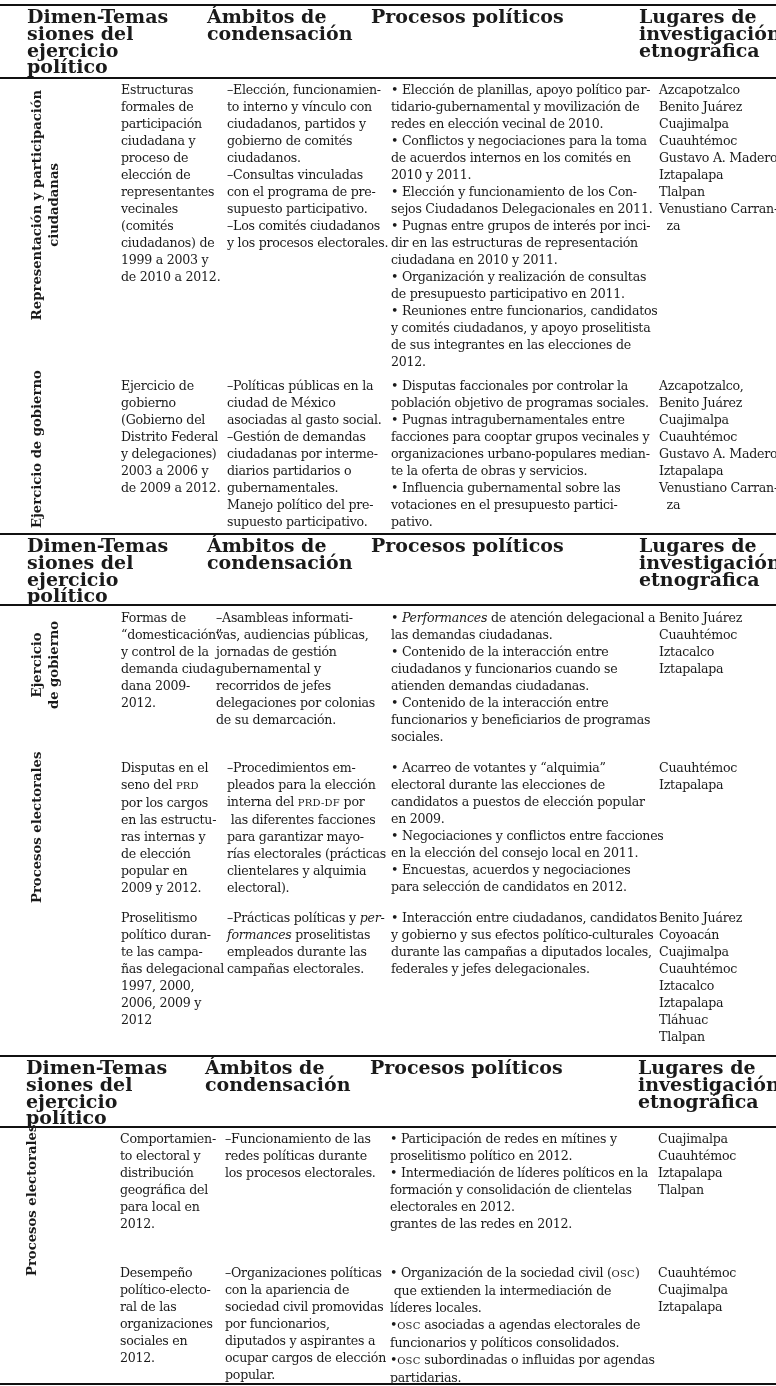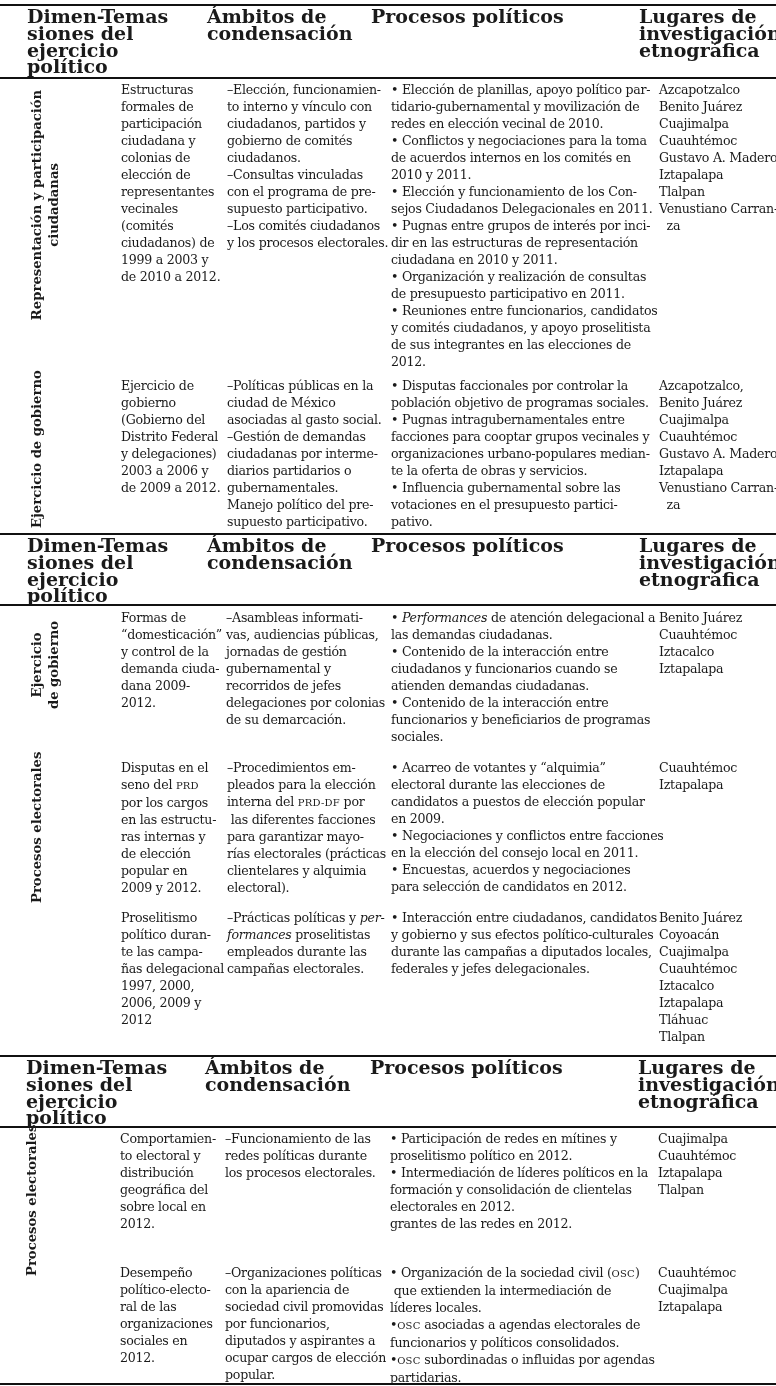--- a/index.html
+++ b/index.html
@@ -46,21 +46,21 @@
   <div class="rot" style="left:28px;top:330px;width:250px">
     <span class="line">Representación y participación</span>
     <span class="line">ciudadanas</span>
   </div>
 
   <div class="cell" style="left:101px;top:81px">
     <span class="line">Estructuras</span>
     <span class="line">formales de</span>
     <span class="line">participación</span>
     <span class="line">ciudadana y</span>
-    <span class="line">colonias de</span>
+    <span class="line">proceso de</span>
     <span class="line">elección de</span>
     <span class="line">representantes</span>
     <span class="line">vecinales</span>
     <span class="line">(comités</span>
     <span class="line">ciudadanos) de</span>
     <span class="line">1999 a 2003 y</span>
     <span class="line">de 2010 a 2012.</span>
   </div>
   <div class="cell" style="left:207px;top:81px">
     <span class="line">–Elección, funcionamien-</span>
@@ -177,21 +177,21 @@
     <span class="line">de gobierno</span>
   </div>
   <div class="cell" style="left:101px;top:609px">
     <span class="line">Formas de</span>
     <span class="line">“domesticación”</span>
     <span class="line">y control de la</span>
     <span class="line">demanda ciuda-</span>
     <span class="line">dana 2009-</span>
     <span class="line">2012.</span>
   </div>
-  <div class="cell" style="left:206px;top:609px">
+  <div class="cell" style="left:196px;top:609px">
     <span class="line">–Asambleas informati-</span>
     <span class="line">vas, audiencias públicas,</span>
     <span class="line">jornadas de gestión</span>
     <span class="line">gubernamental y</span>
     <span class="line">recorridos de jefes</span>
     <span class="line">delegaciones por colonias</span>
     <span class="line">de su demarcación.</span>
   </div>
   <div class="cell" style="left:371px;top:609px">
     <span class="line">• <span class="it">Performances</span><span> de atención delegacional a</span></span>
@@ -305,21 +305,21 @@
 
   <div class="rot" style="left:23px;top:1276px;width:150px">
     <span class="line">Procesos electorales</span>
   </div>
 
   <div class="cell" style="left:100px;top:1130px">
     <span class="line">Comportamien-</span>
     <span class="line">to electoral y</span>
     <span class="line">distribución</span>
     <span class="line">geográfica del</span>
-    <span class="line">sobre local en</span>
+    <span class="line">para local en</span>
     <span class="line">2012.</span>
   </div>
   <div class="cell" style="left:205px;top:1130px">
     <span class="line">–Funcionamiento de las</span>
     <span class="line">redes políticas durante</span>
     <span class="line">los procesos electorales.</span>
   </div>
   <div class="cell" style="left:370px;top:1130px">
     <span class="line">• Participación de redes en mítines y</span>
     <span class="line">proselitismo político en 2012.</span>

